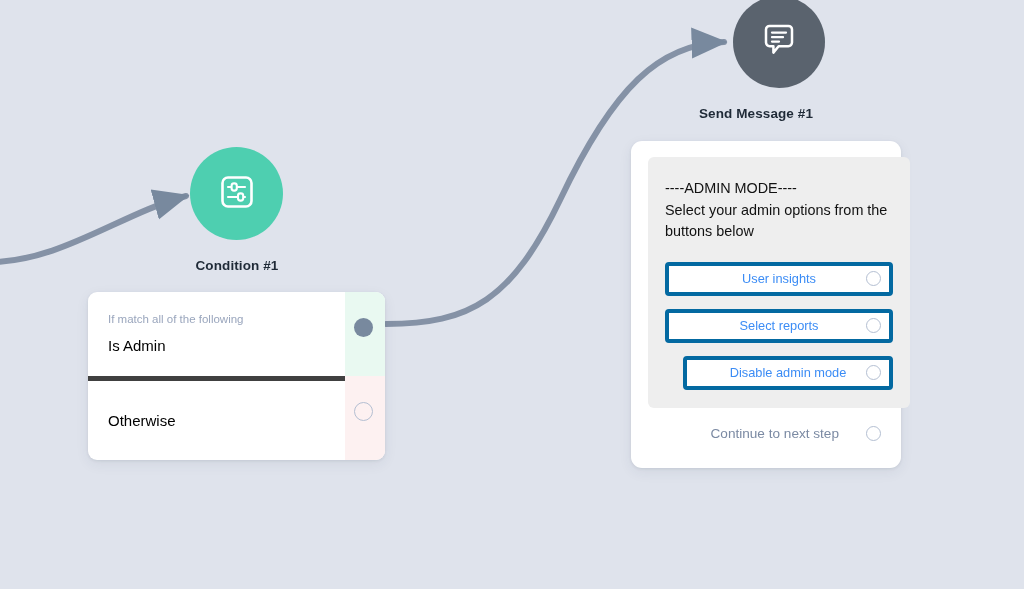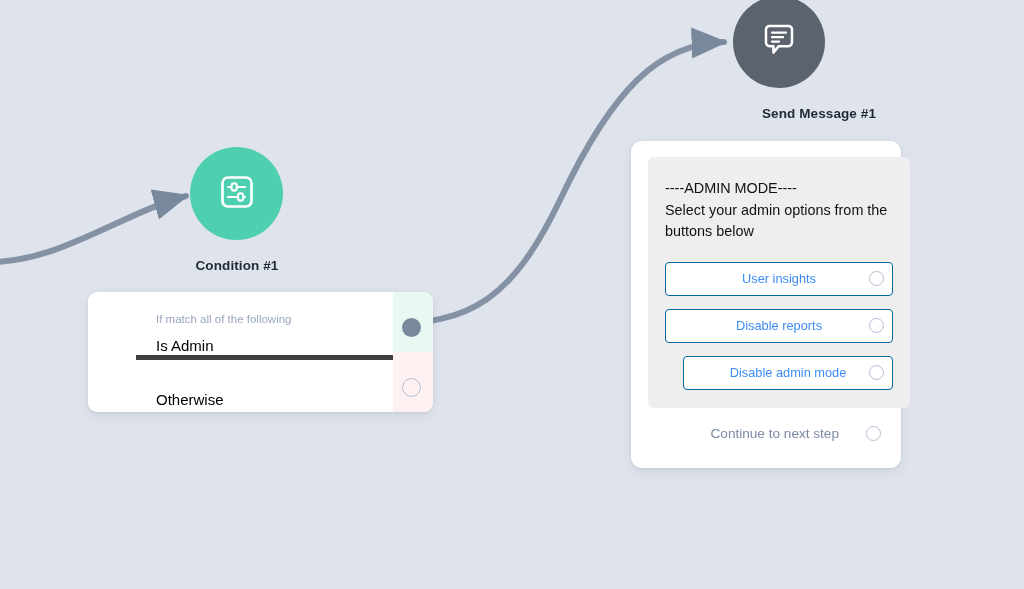--- a/index.html
+++ b/index.html
@@ -62,39 +62,38 @@
     letter-spacing: 0.1px;
     white-space: nowrap;
   }
   #condition-label {
     left: 193px;
     top: 258px;
     width: 88px;
     text-align: center;
   }
   #message-label {
-    left: 740px;
+    left: 677px;
     top: 106px;
     width: 158px;
     text-align: center;
   }
 
   
   #condition-card {
     position: absolute;
     left: 88px;
     top: 292px;
     width: 297px;
-    height: 120px;
+    height: 168px;
     background: #ffffff;
     border-radius: 9px;
     box-shadow: 0 1px 3px rgba(40,55,80,0.10), 0 4px 14px rgba(40,55,80,0.07);
     overflow: hidden;
     display: flex;
-    padding-left: 48px;
   }
   #condition-rows {
     flex: 1 1 auto;
     display: flex;
     flex-direction: column;
     position: relative;
   }
   .cond-row {
     position: relative;
     box-sizing: border-box;
@@ -184,21 +183,21 @@
     line-height: 21.5px;
     color: #111111;
     margin: 0 0 19px 0;
     white-space: pre-line;
   }
   .msg-button {
     position: relative;
     box-sizing: border-box;
     height: 34px;
     background: #ffffff;
-    border: 1px solid #0369a1;
+    border: 4px solid #0369a1;
     border-radius: 4px;
     margin-bottom: 13px;
     display: flex;
     align-items: center;
     justify-content: center;
   }
   .msg-button:last-child { margin-bottom: 0; margin-left: 18px; }
   .msg-button-label {
     font-size: 12.8px;
     color: #3b8cf5;
@@ -305,21 +304,21 @@
     <div id="message-panel">
       <div id="message-text">----ADMIN MODE----
 Select your admin options from the buttons below</div>
 
       <div class="msg-button">
         <span class="msg-button-label">User insights</span>
         <span class="btn-port"></span>
       </div>
 
       <div class="msg-button">
-        <span class="msg-button-label">Disable reports</span>
+        <span class="msg-button-label">Select reports</span>
         <span class="btn-port"></span>
       </div>
 
       <div class="msg-button">
         <span class="msg-button-label">Disable admin mode</span>
         <span class="btn-port"></span>
       </div>
     </div>
 
     <div id="continue-row">

